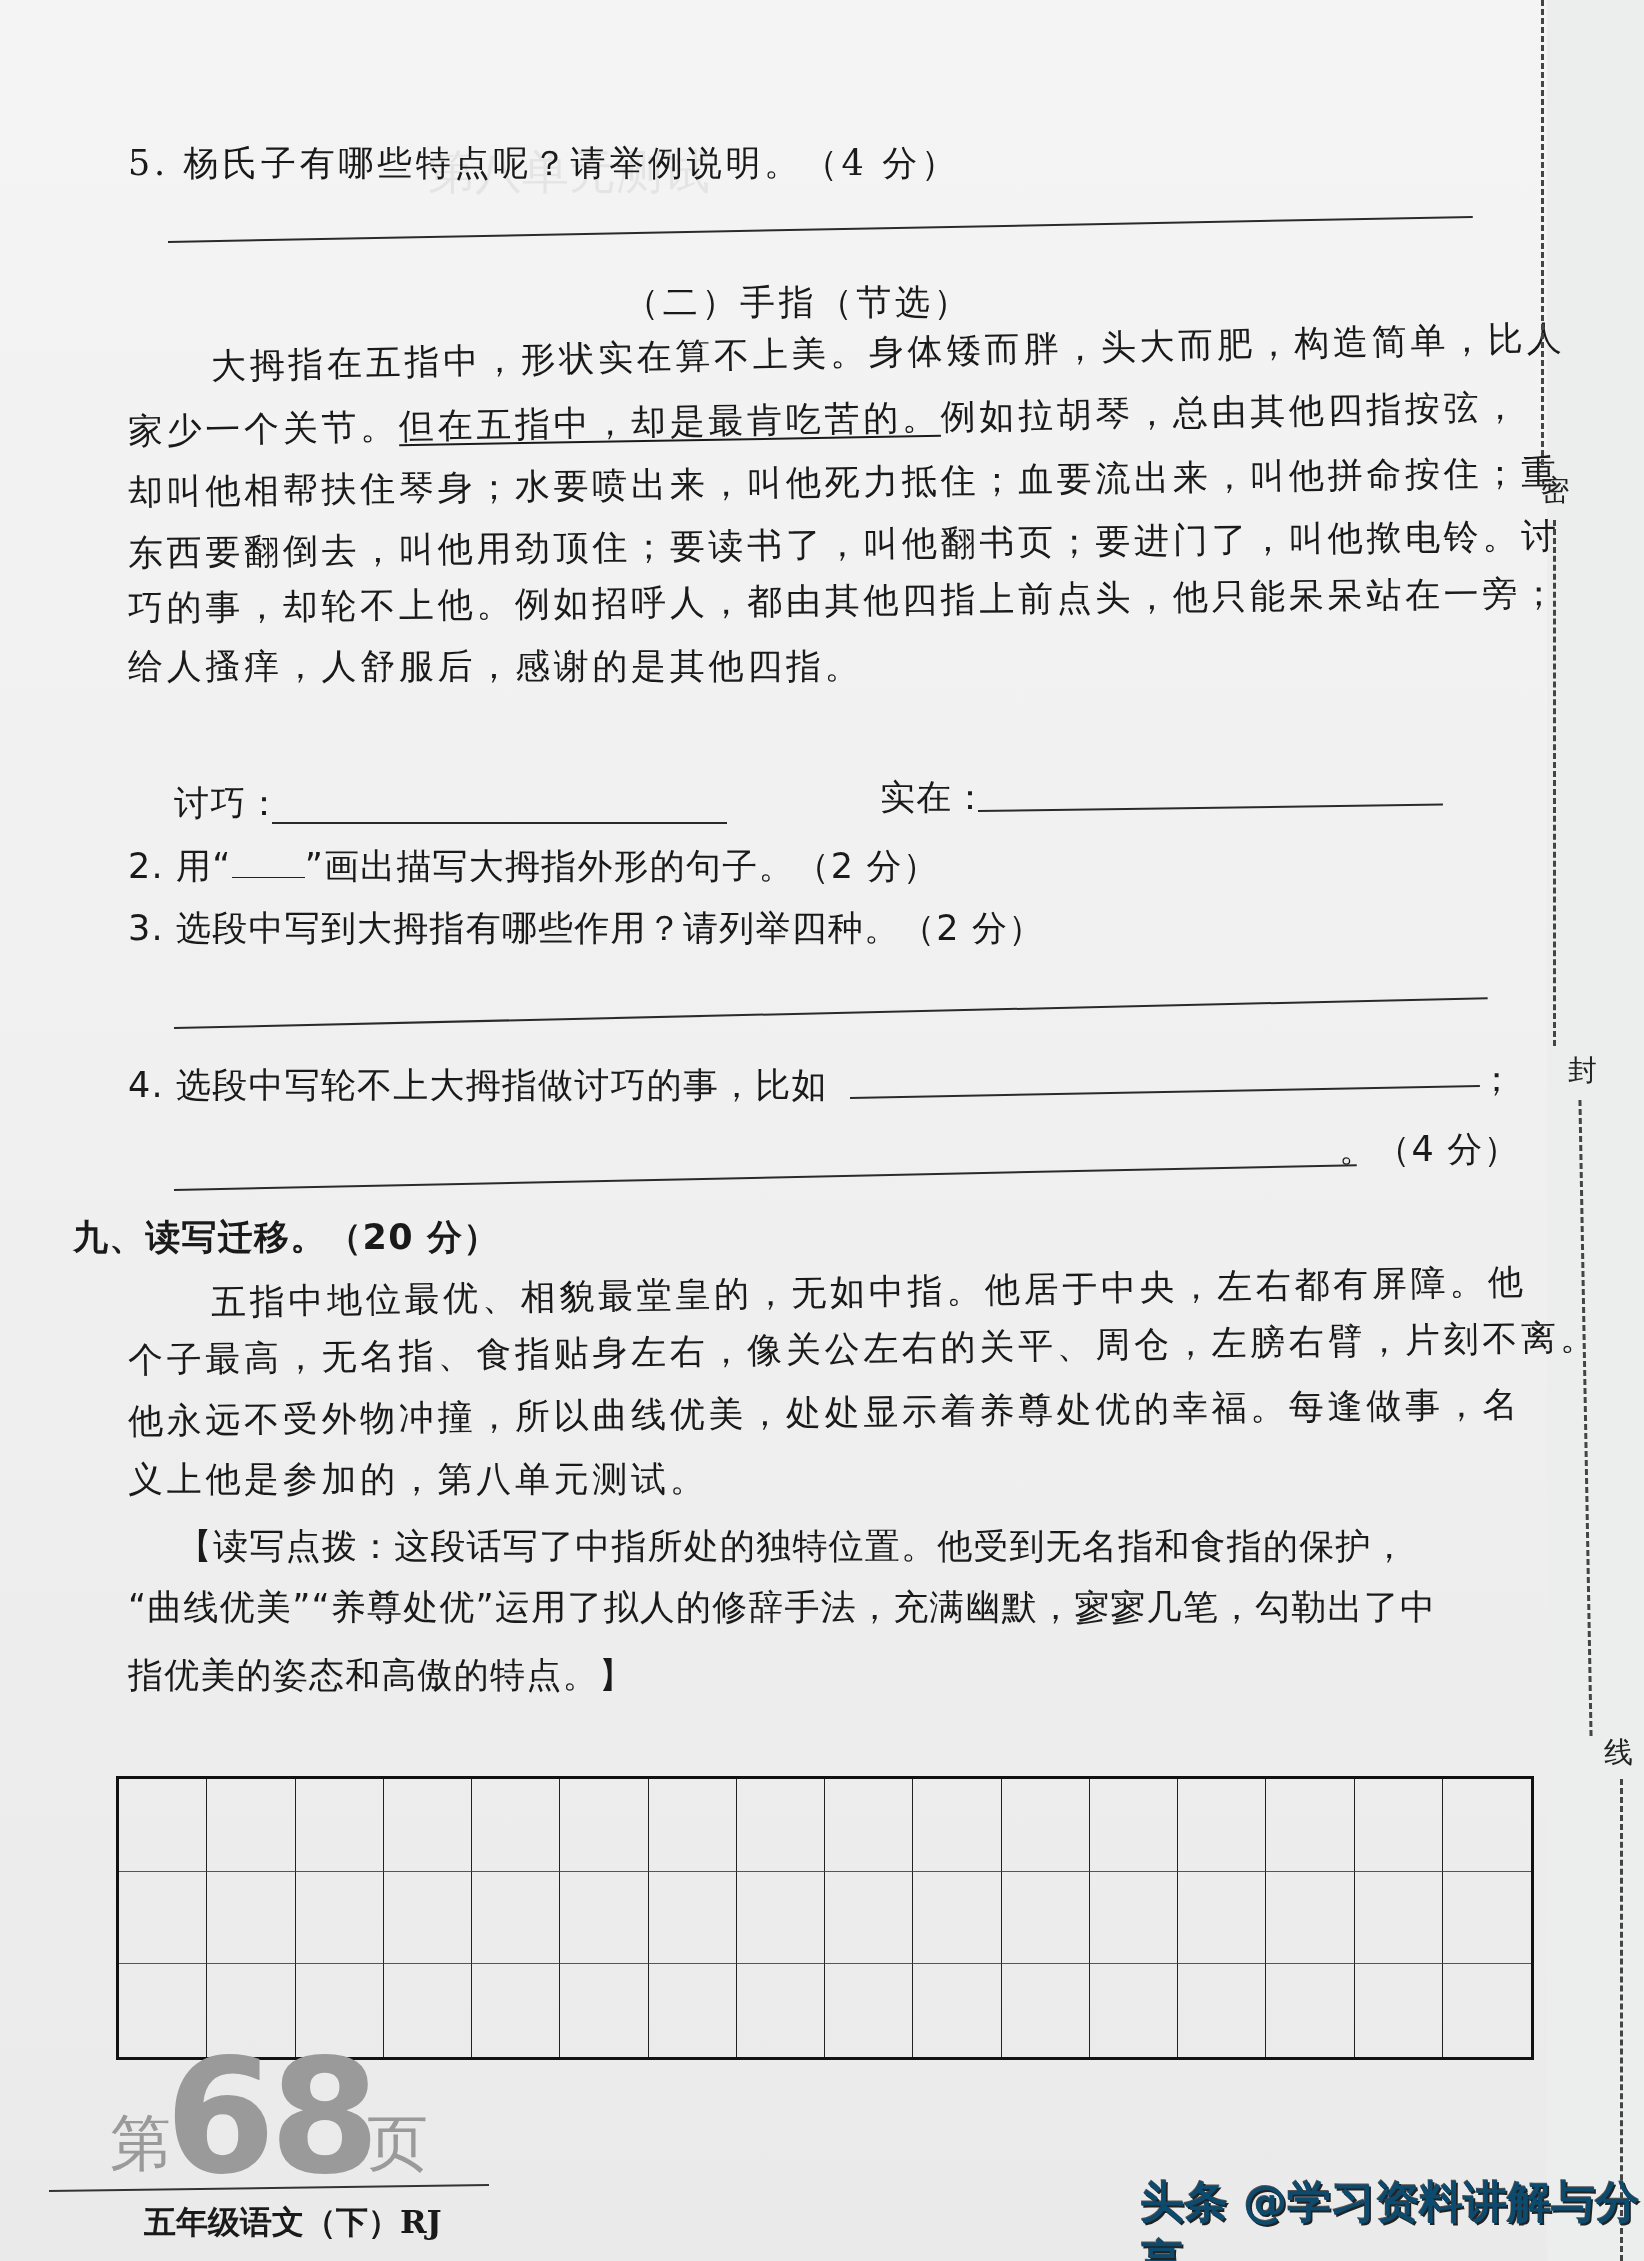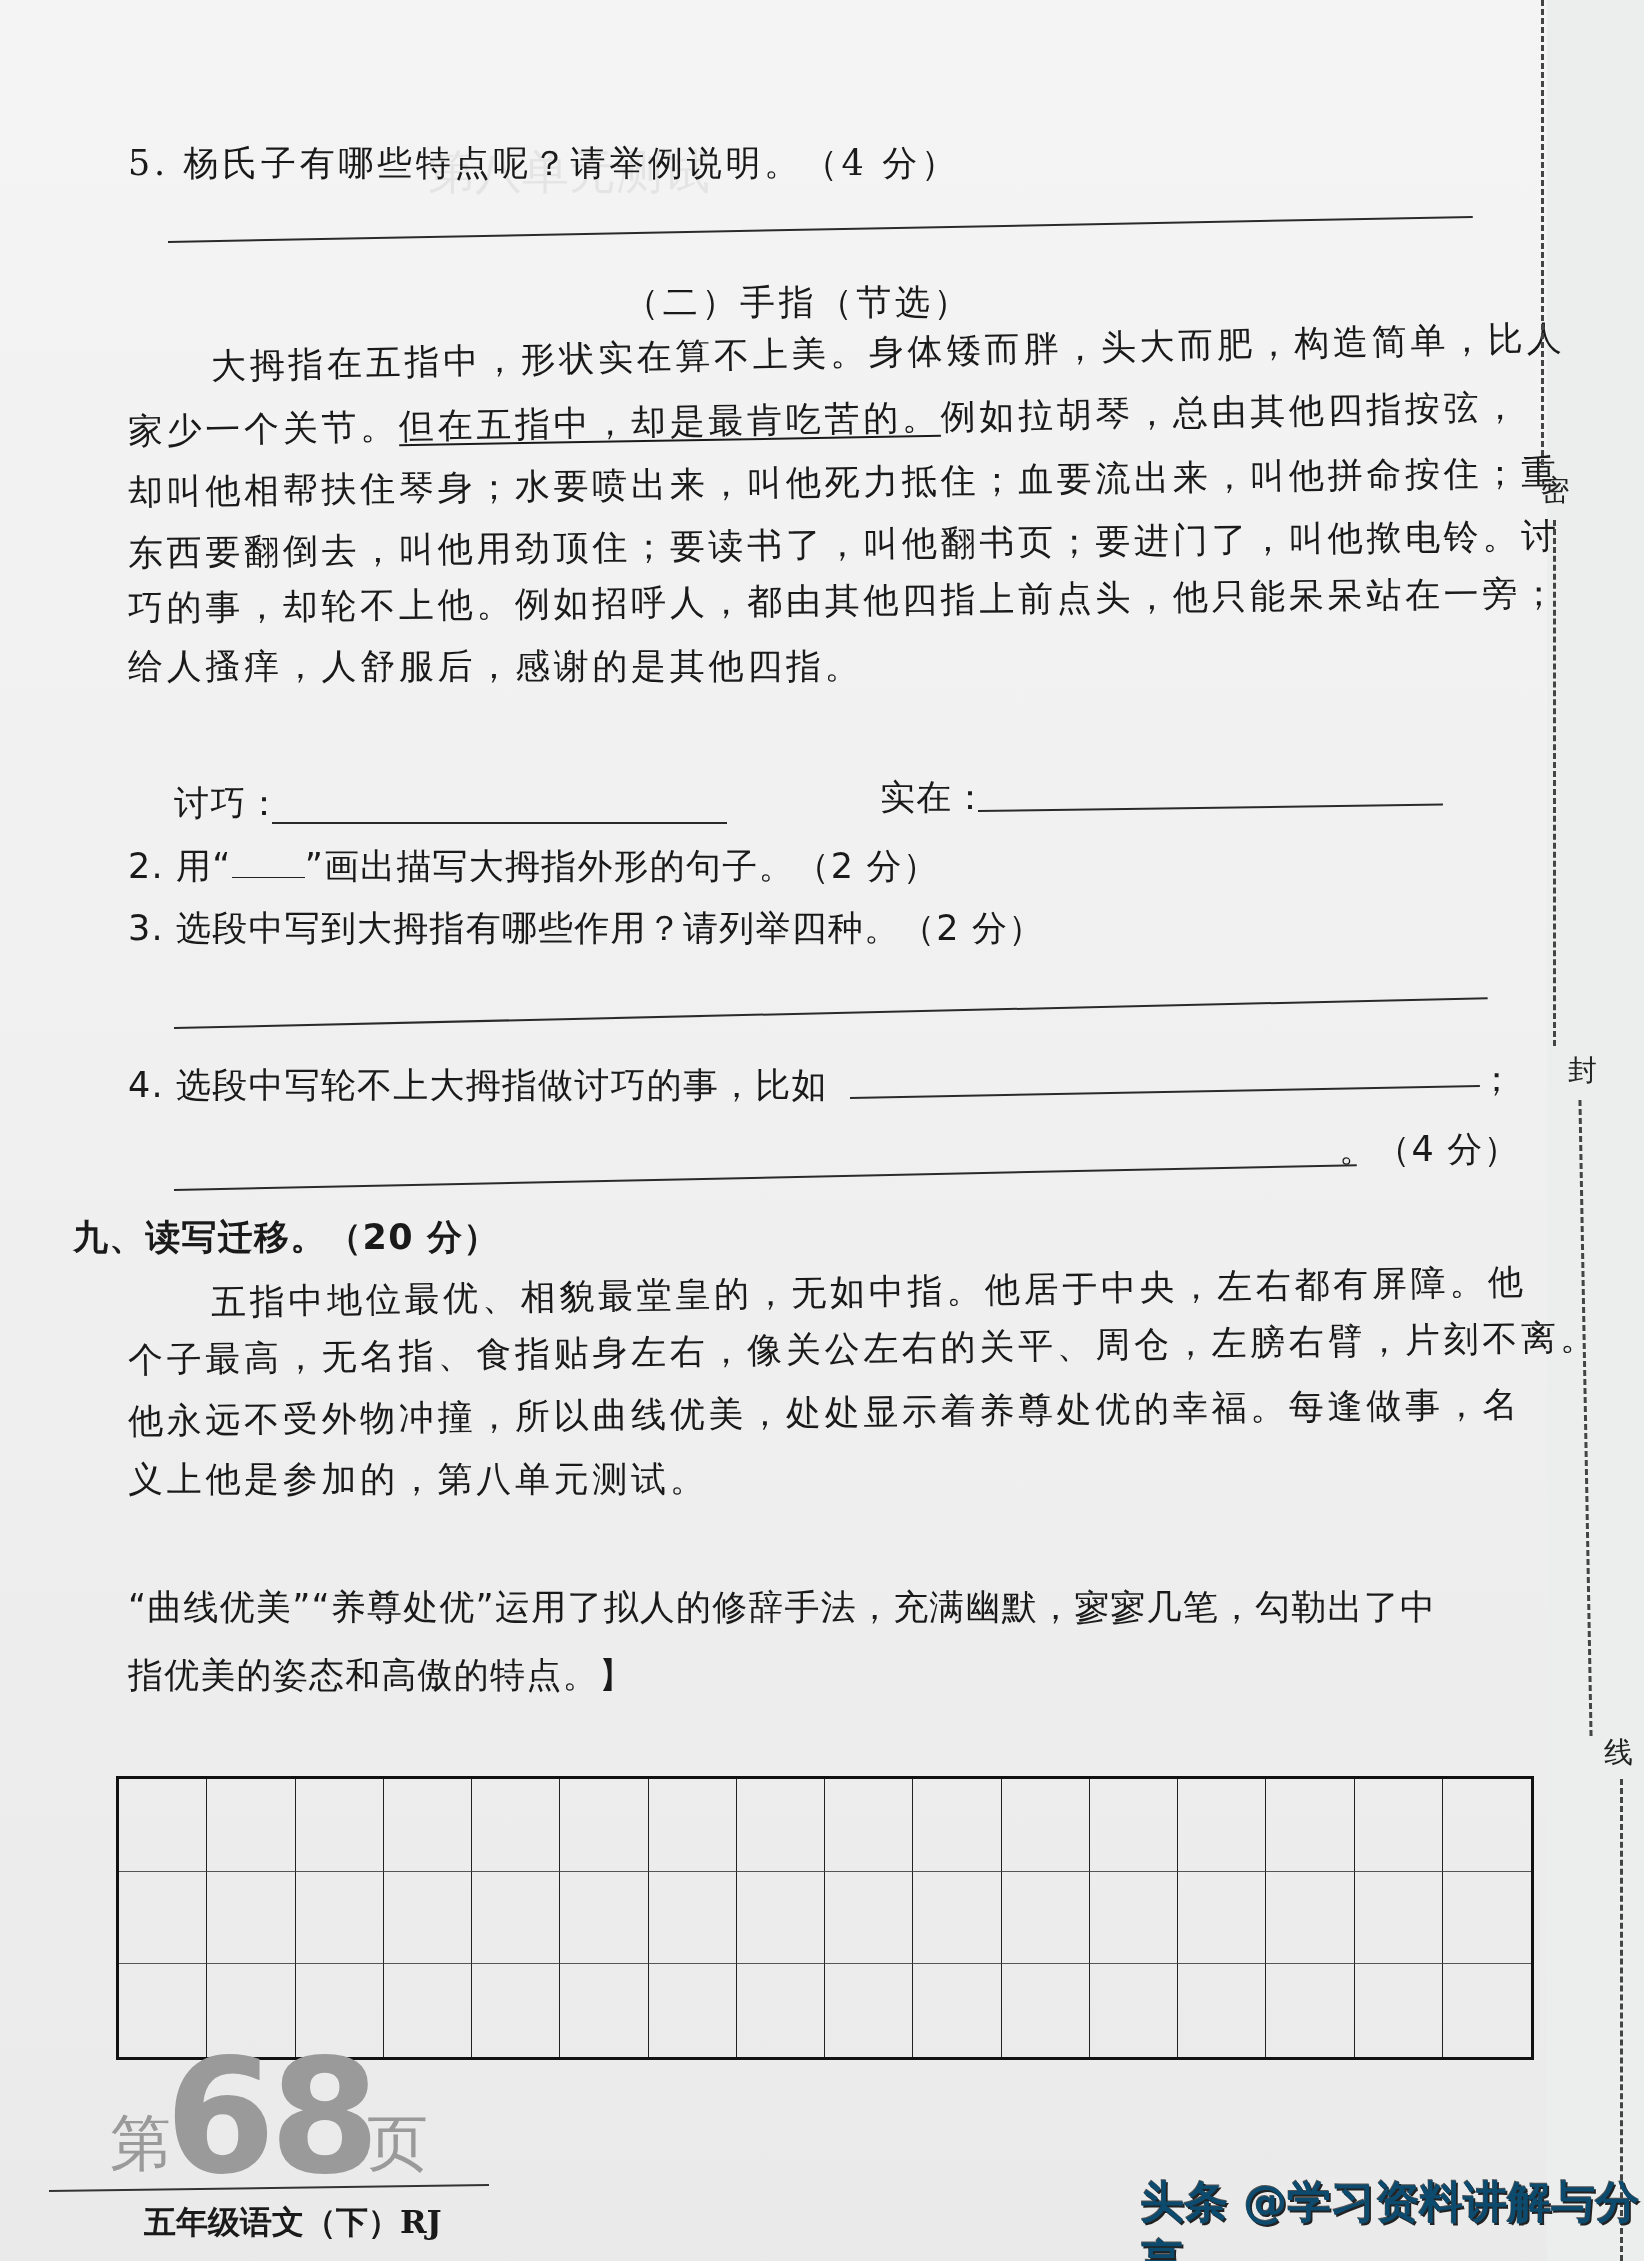--- a/index.html
+++ b/index.html
@@ -73,20 +73,21 @@
   <div class="line q" style="left:1479px;top:1055px;">；</div>
   <div class="blank" style="left:174px;top:1189px;width:1183px;transform:rotate(-1.2deg);transform-origin:left;"></div>
   <div class="line q" style="left:1339px;top:1125px;">。（4 分）</div>
 
   <div class="line q bold" style="left:73px;top:1213px;">九、读写迁移。（20 分）</div>
   <div class="line" style="left:211px;top:1278px;transform:rotate(-0.9deg);transform-origin:left;">五指中地位最优、相貌最堂皇的，无如中指。他居于中央，左右都有屏障。他</div>
   <div class="line" style="left:128px;top:1336px;transform:rotate(-0.9deg);transform-origin:left;">个子最高，无名指、食指贴身左右，像关公左右的关平、周仓，左膀右臂，片刻不离。</div>
   <div class="line" style="left:128px;top:1397px;transform:rotate(-0.7deg);transform-origin:left;">他永远不受外物冲撞，所以曲线优美，处处显示着养尊处优的幸福。每逢做事，名</div>
   <div class="line" style="left:128px;top:1455px;">义上他是参加的，第八单元测试。</div>
 
+  <div class="line q" style="left:177px;top:1522px;">【读写点拨：这段话写了中指所处的独特位置。他受到无名指和食指的保护，</div>
   <div class="line q" style="left:128px;top:1583px;">“曲线优美”“养尊处优”运用了拟人的修辞手法，充满幽默，寥寥几笔，勾勒出了中</div>
   <div class="line q" style="left:128px;top:1651px;">指优美的姿态和高傲的特点。】</div>
 
 
   <div class="grid" id="writing-grid">
       <div class="cell"></div>
       <div class="cell"></div>
       <div class="cell"></div>
       <div class="cell"></div>
       <div class="cell"></div>

